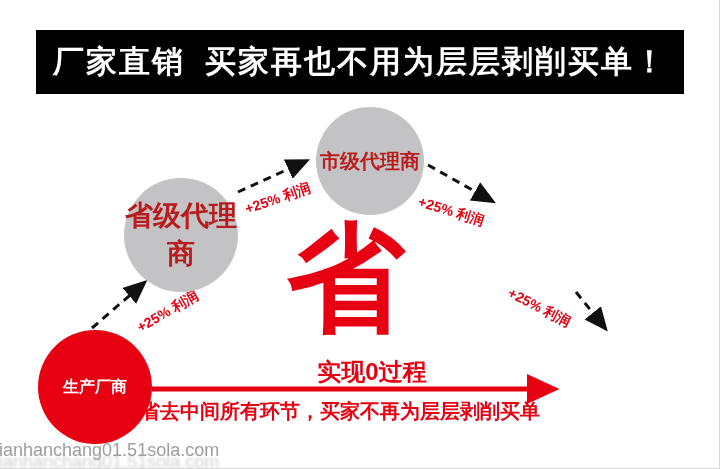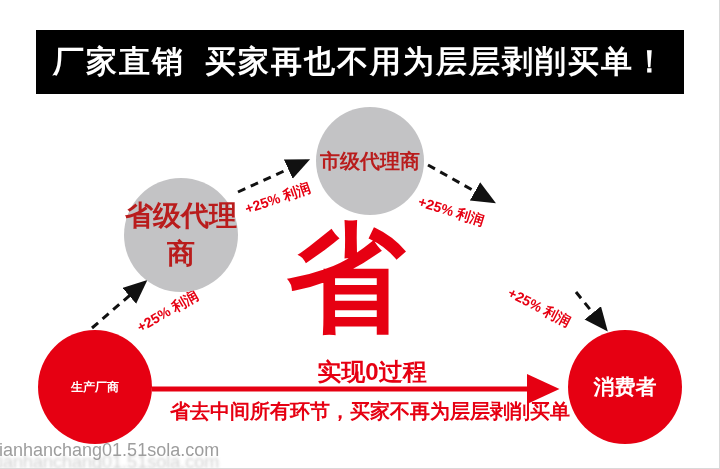--- a/index.html
+++ b/index.html
@@ -52,21 +52,21 @@
     z-index: 3;
   }
   .node.gray {
     background: #c3c3c5;
     color: #b91c1c;
   }
   .node.red {
     background: #e60012;
     color: #ffffff;
   }
-  .node-manufacturer { left: 38px;  top: 330px; width: 114px; height: 114px; font-size: 12px; }
+  .node-manufacturer { left: 38px;  top: 330px; width: 114px; height: 114px; font-size: 16px; }
   .node-provincial   { left: 124px; top: 178px; width: 114px; height: 114px; font-size: 28px; }
   .node-city         { left: 316px; top: 107px; width: 108px; height: 108px; font-size: 20px; }
   .node-wholesaler   { left: 494px; top: 180px; width: 110px; height: 110px; font-size: 19px; }
   .node-consumer     { left: 568px; top: 330px; width: 114px; height: 114px; font-size: 21px; }
   
   .arrows-layer {
     position: absolute;
     left: 0;
     top: 0;
     width: 720px;
@@ -111,21 +111,20 @@
     font-weight: bold;
     color: #e60012;
     z-index: 4;
     white-space: nowrap;
   }
   .bottom-note {
     position: absolute;
     left: 140px;
     top: 398px;
     width: 460px;
-    text-align: center;
     font-size: 20px;
     font-weight: bold;
     color: #e60012;
     z-index: 4;
     white-space: nowrap;
   }
   .watermark {
     position: absolute;
     left: -6px;
     top: 440px;
@@ -164,23 +163,20 @@
 
   <div class="node red node-manufacturer">
     <span>生产厂商</span>
   </div>
   <div class="node gray node-provincial">
     <span>省级代理商</span>
   </div>
   <div class="node gray node-city">
     <span>市级代理商</span>
   </div>
-  <div class="node red node-consumer">
-    <span>消费者</span>
-  </div>
 
   <div class="profit profit-1">+25% 利润</div>
   <div class="profit profit-2">+25% 利润</div>
   <div class="profit profit-3">+25% 利润</div>
   <div class="profit profit-4">+25% 利润</div>
 
   <div class="save-char">省</div>
   <div class="process-text">实现0过程</div>
   <div class="bottom-note">省去中间所有环节，买家不再为层层剥削买单</div>
 

